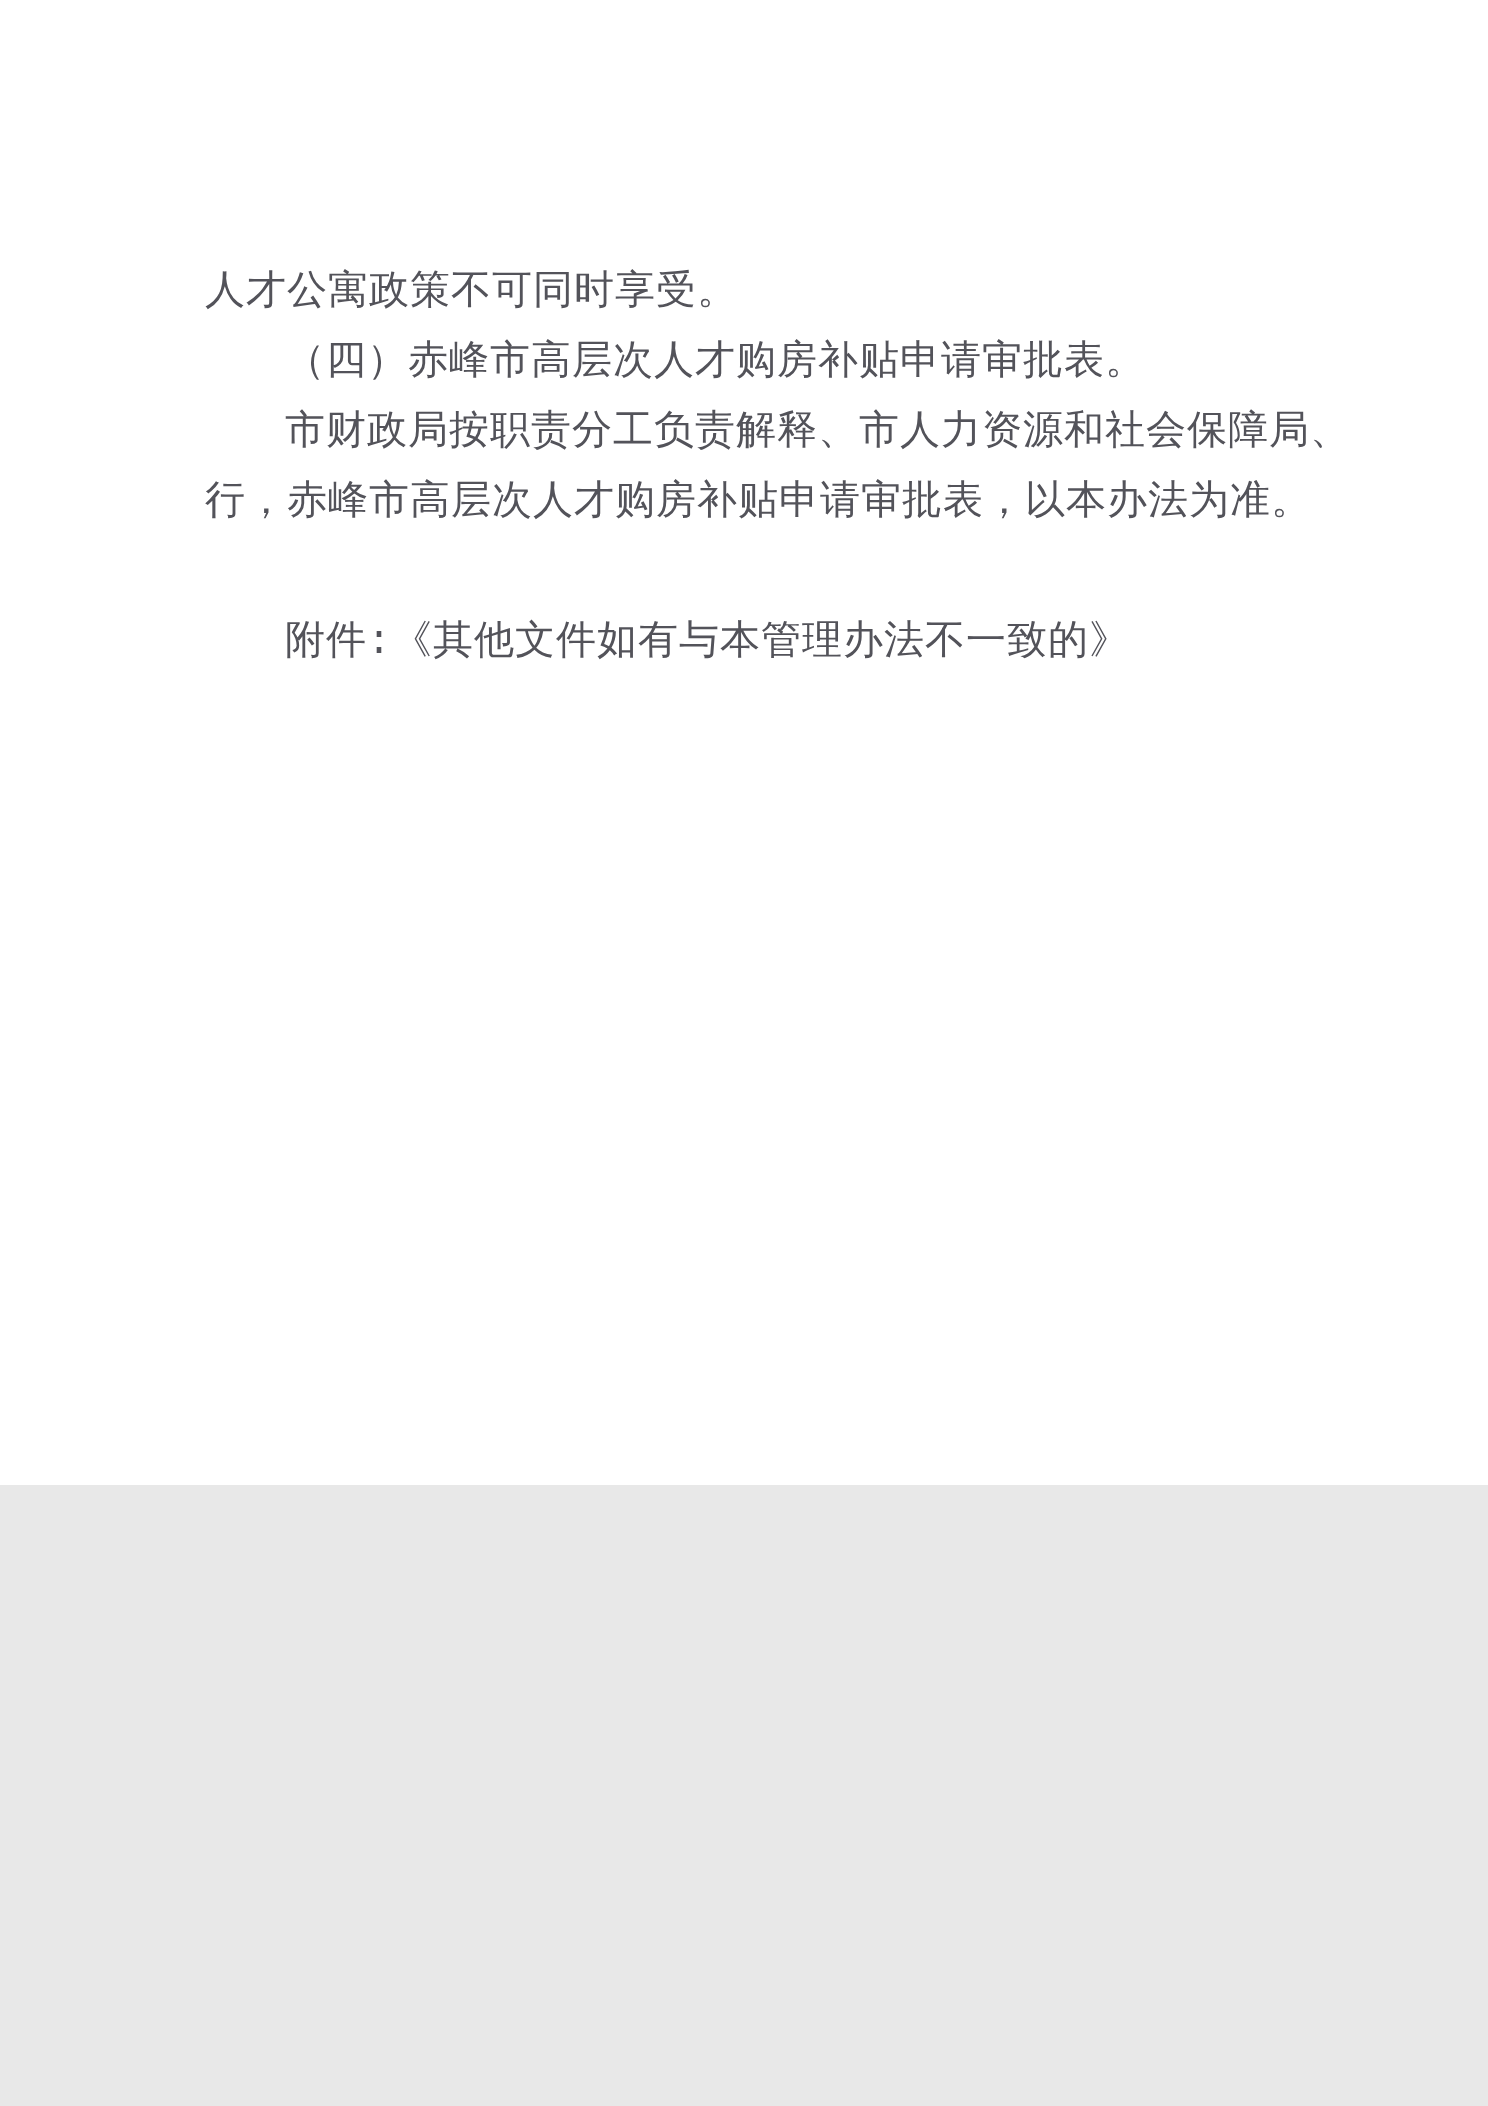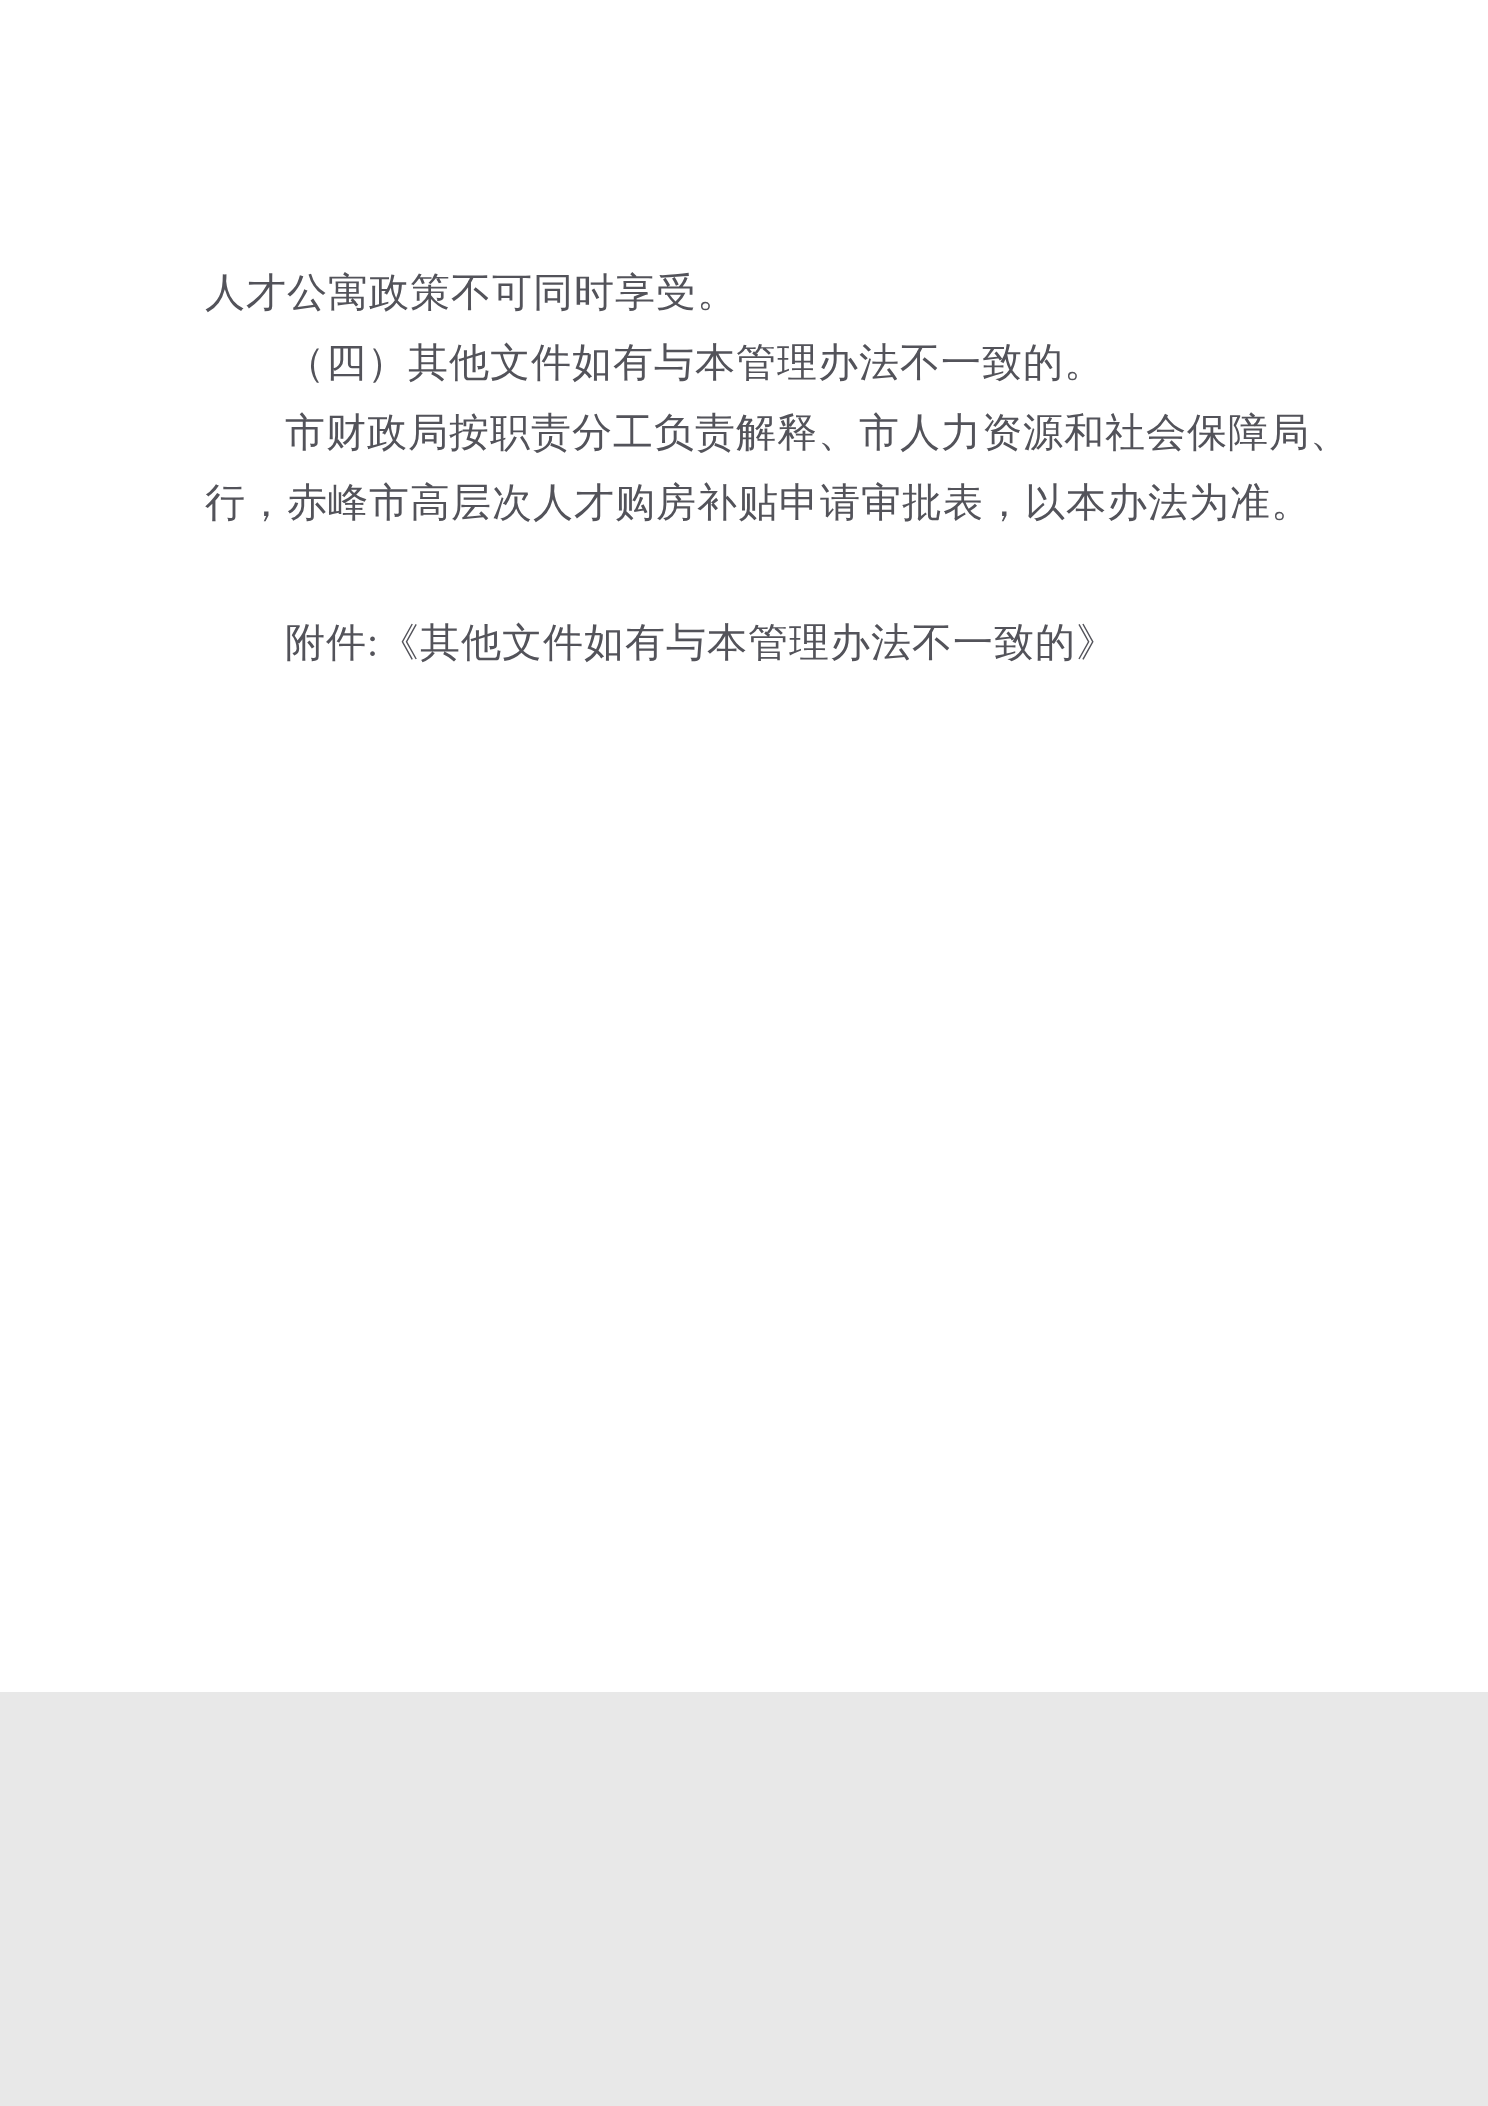--- a/index.html
+++ b/index.html
@@ -3,25 +3,25 @@
 <meta charset="utf-8">
 <style>
   html, body {
     margin: 0;
     padding: 0;
     background: #e8e8e8;
   }
   .sheet {
     position: relative;
     width: 1488px;
-    height: 1692px;
+    height: 1485px;
     margin: 0 auto;
     background: #ffffff;
     overflow: hidden;
-    font-family: Liberation Serif, serif;
+    font-family: Liberation Mono, monospace;
   }
   .text-block {
     position: absolute;
     left: 205px;
     top: 258px;
     width: 1140px;
   }
   .line {
     margin: 0;
     height: 70px;
@@ -50,21 +50,21 @@
     white-space: nowrap;
   }
 </style>
 </head>
 <body>
 
 <div class="sheet">
 
   <main class="text-block">
     <p class="line">人才公寓政策不可同时享受。</p>
-    <p class="line indent">（四）其他文件如有与本管理办法不一致的。</p>
+    <p class="line indent">（四）赤峰市高层次人才购房补贴申请审批表。</p>
     <p class="line indent">市财政局按职责分工负责解释、市人力资源和社会保障局、</p>
     <p class="line">行，赤峰市高层次人才购房补贴申请审批表，以本办法为准。</p>
     <p class="line indent attachment">附件:《其他文件如有与本管理办法不一致的》</p>
   </main>
 
   <footer>
     <span class="page-number">– 7 –</span>
   </footer>
 
 </div>

